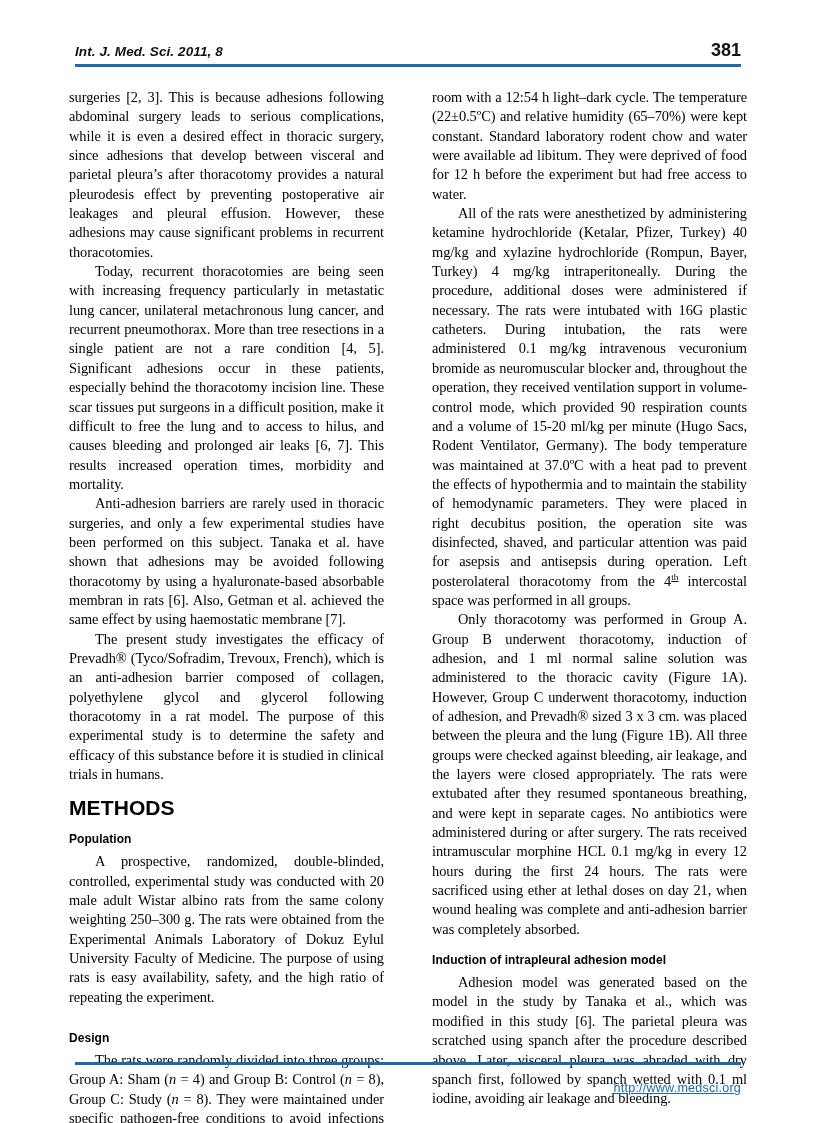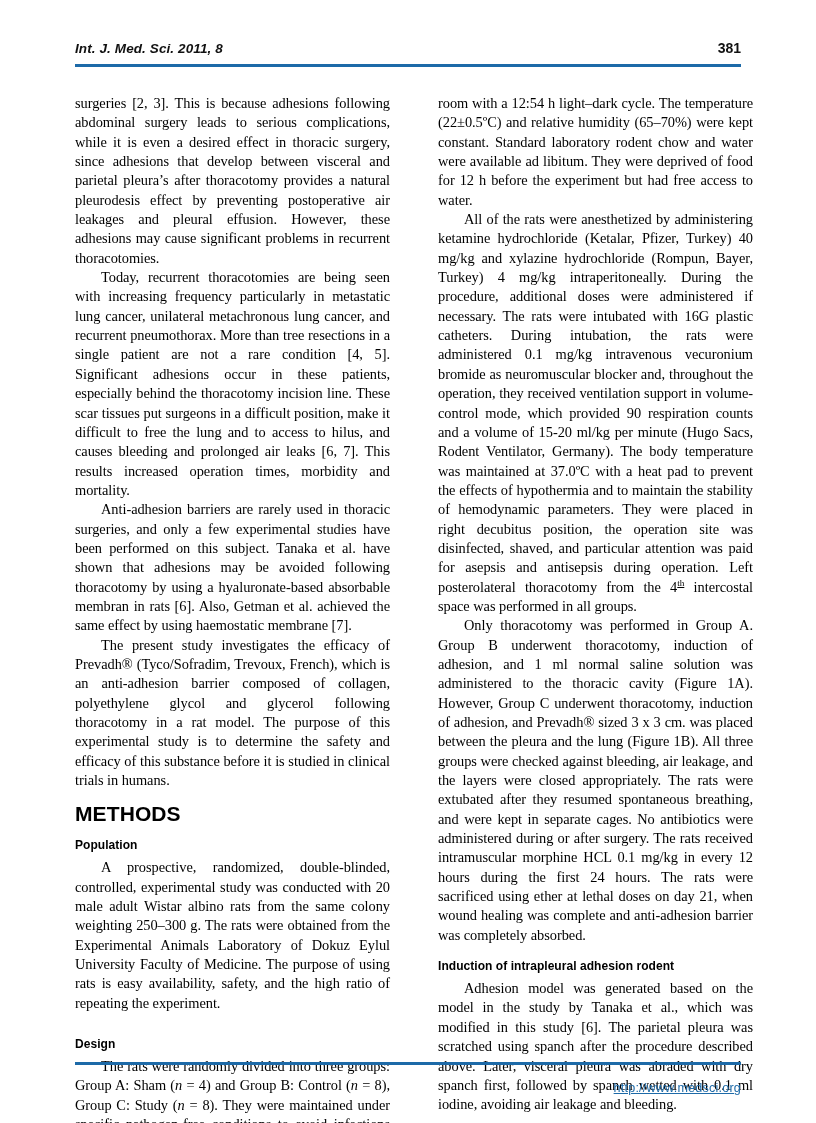--- a/index.html
+++ b/index.html
@@ -37,41 +37,42 @@
     font-family: "Liberation Sans", "DejaVu Sans", sans-serif;
     font-style: italic;
     font-weight: 600;
     font-size: 13.5px;
     letter-spacing: 0.1px;
     color: #111111;
   }
   .runhead-page {
     font-family: "Liberation Sans", "DejaVu Sans", sans-serif;
     font-weight: 600;
-    font-size: 14px;
+    font-size: 18px;
     color: #111111;
   }
   .rule-top {
     position: absolute;
     left: 75px;
     right: 75px;
     top: 64px;
     height: 3px;
     background: #1d6aa8;
   }
 
   
   .columns {
     position: absolute;
     left: 75px;
-    top: 94px;
+    top: 88px;
     width: 666px;
     height: 945px;
     display: flex;
     gap: 48px;
+    justify-content: center;
   }
   .col {
     width: 315px;
     flex: 0 0 315px;
   }
 
   p.body {
     margin: 0;
     font-size: 14.4px;
     line-height: 19.35px;
@@ -153,21 +154,21 @@
 
       <h3 class="sub tight">Design</h3>
       <p class="body indent"><span>The rats were randomly divided into three groups: Group A: Sham (</span><span class="it">n</span><span> = 4) and Group B: Control (</span><span class="it">n</span><span> = 8), Group C: Study (</span><span class="it">n</span><span> = 8). They were maintained under specific pathogen-free conditions to avoid infections and housed separately in a light-controlled</span></p>
     </div>
 
     <div class="col">
       <p class="body">room with a 12:54 h light–dark cycle. The temperature (22±0.5ºC) and relative humidity (65–70%) were kept constant. Standard laboratory rodent chow and water were available ad libitum. They were deprived of food for 12 h before the experiment but had free access to water.</p>
       <p class="body indent"><span>All of the rats were anesthetized by administering ketamine hydrochloride (Ketalar, Pfizer, Turkey) 40 mg/kg and xylazine hydrochloride (Rompun, Bayer, Turkey) 4 mg/kg intraperitoneally. During the procedure, additional doses were administered if necessary. The rats were intubated with 16G plastic catheters. During intubation, the rats were administered 0.1 mg/kg intravenous vecuronium bromide as neuromuscular blocker and, throughout the operation, they received ventilation support in volume-control mode, which provided 90 respiration counts and a volume of 15-20 ml/kg per minute (Hugo Sacs, Rodent Ventilator, Germany). The body temperature was maintained at 37.0ºC with a heat pad to prevent the effects of hypothermia and to maintain the stability of hemodynamic parameters. They were placed in right decubitus position, the operation site was disinfected, shaved, and particular attention was paid for asepsis and antisepsis during operation. Left posterolateral thoracotomy from the 4</span><sup>th</sup><span> intercostal space was performed in all groups.</span></p>
       <p class="body indent">Only thoracotomy was performed in Group A. Group B underwent thoracotomy, induction of adhesion, and 1 ml normal saline solution was administered to the thoracic cavity (Figure 1A). However, Group C underwent thoracotomy, induction of adhesion, and Prevadh® sized 3 x 3 cm. was placed between the pleura and the lung (Figure 1B). All three groups were checked against bleeding, air leakage, and the layers were closed appropriately. The rats were extubated after they resumed spontaneous breathing, and were kept in separate cages. No antibiotics were administered during or after surgery. The rats received intramuscular morphine HCL 0.1 mg/kg in every 12 hours during the first 24 hours. The rats were sacrificed using ether at lethal doses on day 21, when wound healing was complete and anti-adhesion barrier was completely absorbed.</p>
 
-      <h3 class="sub">Induction of intrapleural adhesion rodent</h3>
+      <h3 class="sub">Induction of intrapleural adhesion model</h3>
       <p class="body indent">Adhesion model was generated based on the model in the study by Tanaka et al., which was modified in this study [6]. The parietal pleura was scratched using spanch after the procedure described above. Later, visceral pleura was abraded with dry spanch first, followed by spanch wetted with 0.1 ml iodine, avoiding air leakage and bleeding.</p>
     </div>
 
   </div>
 
   <div class="rule-bottom"></div>
   <div class="footer">
     <a class="footer-link" href="#">http://www.medsci.org</a>
   </div>
 

